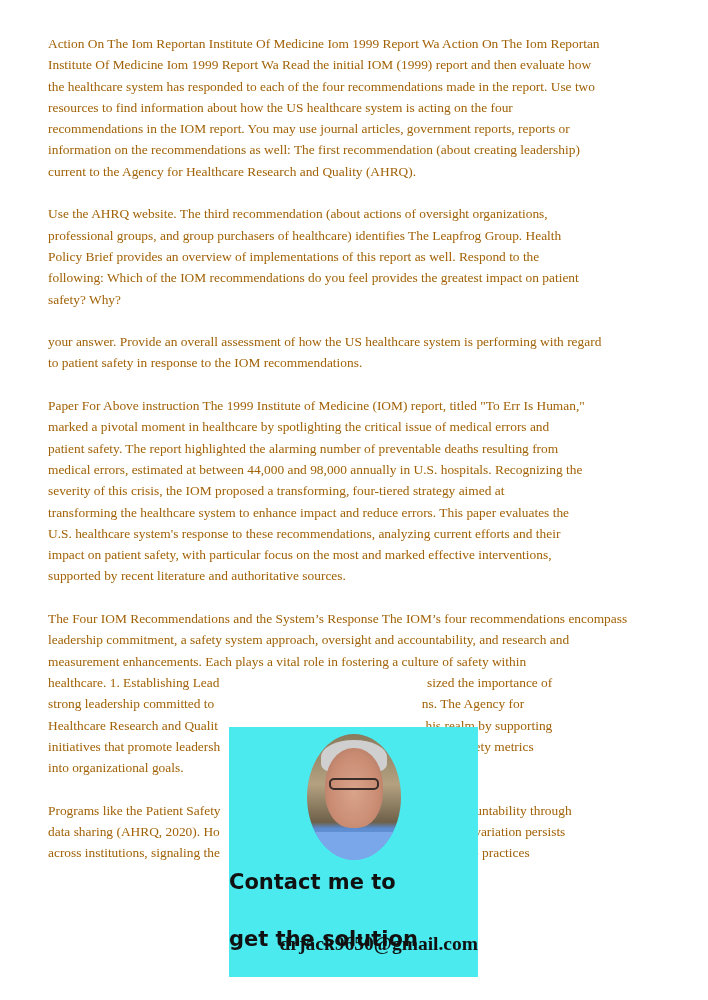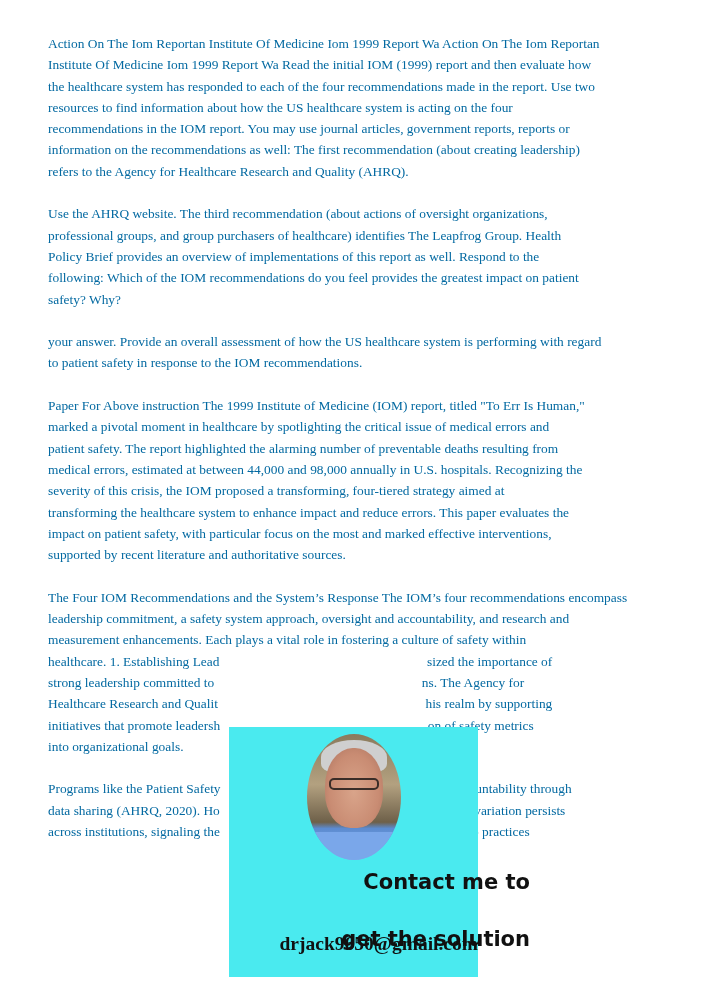--- a/index.html
+++ b/index.html
@@ -1,19 +1,19 @@
 <!DOCTYPE html>
 <html><head>
   <meta charset="utf-8">
   <style>
     html, body { margin: 0; padding: 0; background: #ffffff; }
     body { width: 708px; height: 1000px; position: relative; overflow: hidden; }
     .page {
       position: absolute; left: 48px; top: 33px; width: 640px;
-      font-family: "Liberation Serif", serif; font-size: 13.4px; color: #0369a1;
+      font-family: "Liberation Serif", serif; font-size: 13.4px; color: #a16207;
       line-height: 21.3px;
     }
     .para { margin: 0 0 21.3px 0; white-space: normal; }
     .line { display: block; white-space: nowrap; }
     .overlay {
       position: absolute; left: 229px; top: 727px; width: 249px; height: 250px;
       background: #4aeaef;
     }
     .portrait {
       position: absolute; left: 78px; top: 7px; width: 94px; height: 126px;
@@ -32,21 +32,21 @@
     }
     .glasses {
       position: absolute; left: 22px; top: 44px; width: 50px; height: 12px;
       border: 2px solid #3a2d28; border-radius: 5px; box-sizing: border-box;
     }
     .shirt {
       position: absolute; left: 0; top: 98px; width: 94px; height: 30px;
       background: #7aa7ea;
     }
     .cta {
-      position: absolute; left: 0; width: 301px; text-align: right;
+      position: absolute; left: 0; width: 301px; text-align: left;
       font-family: "DejaVu Sans", sans-serif; font-weight: bold; color: #111;
       font-size: 21px; line-height: 30px;
     }
     .cta1 { top: 140px; }
     .cta2 { top: 171px; margin-top: 26px; }
     .email {
       position: absolute; left: 0; top: 206px; width: 249px; text-align: right;
       font-family: "Liberation Serif", serif; font-weight: bold; color: #111;
       font-size: 19.5px;
     }
@@ -55,40 +55,41 @@
 <body>
 
 <div class="page">
   <p class="para">
     <span class="line">Action On The Iom Reportan Institute Of Medicine Iom 1999 Report Wa Action On The Iom Reportan</span>
     <span class="line">Institute Of Medicine Iom 1999 Report Wa Read the initial IOM (1999) report and then evaluate how</span>
     <span class="line">the healthcare system has responded to each of the four recommendations made in the report. Use two</span>
     <span class="line">resources to find information about how the US healthcare system is acting on the four</span>
     <span class="line">recommendations in the IOM report. You may use journal articles, government reports, reports or</span>
     <span class="line">information on the recommendations as well: The first recommendation (about creating leadership)</span>
-    <span class="line">refers to the Agency for Healthcare Research and Quality (AHRQ).</span>
+    <span class="line">current to the Agency for Healthcare Research and Quality (AHRQ).</span>
   </p>
   <p class="para">
     <span class="line">Use the AHRQ website. The third recommendation (about actions of oversight organizations,</span>
     <span class="line">professional groups, and group purchasers of healthcare) identifies The Leapfrog Group. Health</span>
     <span class="line">Policy Brief provides an overview of implementations of this report as well. Respond to the</span>
     <span class="line">following: Which of the IOM recommendations do you feel provides the greatest impact on patient</span>
     <span class="line">safety? Why?</span>
   </p>
   <p class="para">
     <span class="line">your answer. Provide an overall assessment of how the US healthcare system is performing with regard</span>
     <span class="line">to patient safety in response to the IOM recommendations.</span>
   </p>
   <p class="para">
     <span class="line">Paper For Above instruction The 1999 Institute of Medicine (IOM) report, titled "To Err Is Human,"</span>
     <span class="line">marked a pivotal moment in healthcare by spotlighting the critical issue of medical errors and</span>
     <span class="line">patient safety. The report highlighted the alarming number of preventable deaths resulting from</span>
     <span class="line">medical errors, estimated at between 44,000 and 98,000 annually in U.S. hospitals. Recognizing the</span>
     <span class="line">severity of this crisis, the IOM proposed a transforming, four-tiered strategy aimed at</span>
     <span class="line">transforming the healthcare system to enhance impact and reduce errors. This paper evaluates the</span>
+    <span class="line">U.S. healthcare system's response to these recommendations, analyzing current efforts and their</span>
     <span class="line">impact on patient safety, with particular focus on the most and marked effective interventions,</span>
     <span class="line">supported by recent literature and authoritative sources.</span>
   </p>
   <p class="para">
     <span class="line">The Four IOM Recommendations and the System’s Response The IOM’s four recommendations encompass</span>
     <span class="line">leadership commitment, a safety system approach, oversight and accountability, and research and</span>
     <span class="line">measurement enhancements. Each plays a vital role in fostering a culture of safety within</span>
     <span class="line" style="white-space:pre">healthcare. 1. Establishing Lead                                                              sized the importance of</span>
     <span class="line" style="white-space:pre">strong leadership committed to                                                              ns. The Agency for</span>
     <span class="line" style="white-space:pre">Healthcare Research and Qualit                                                              his realm by supporting</span>

